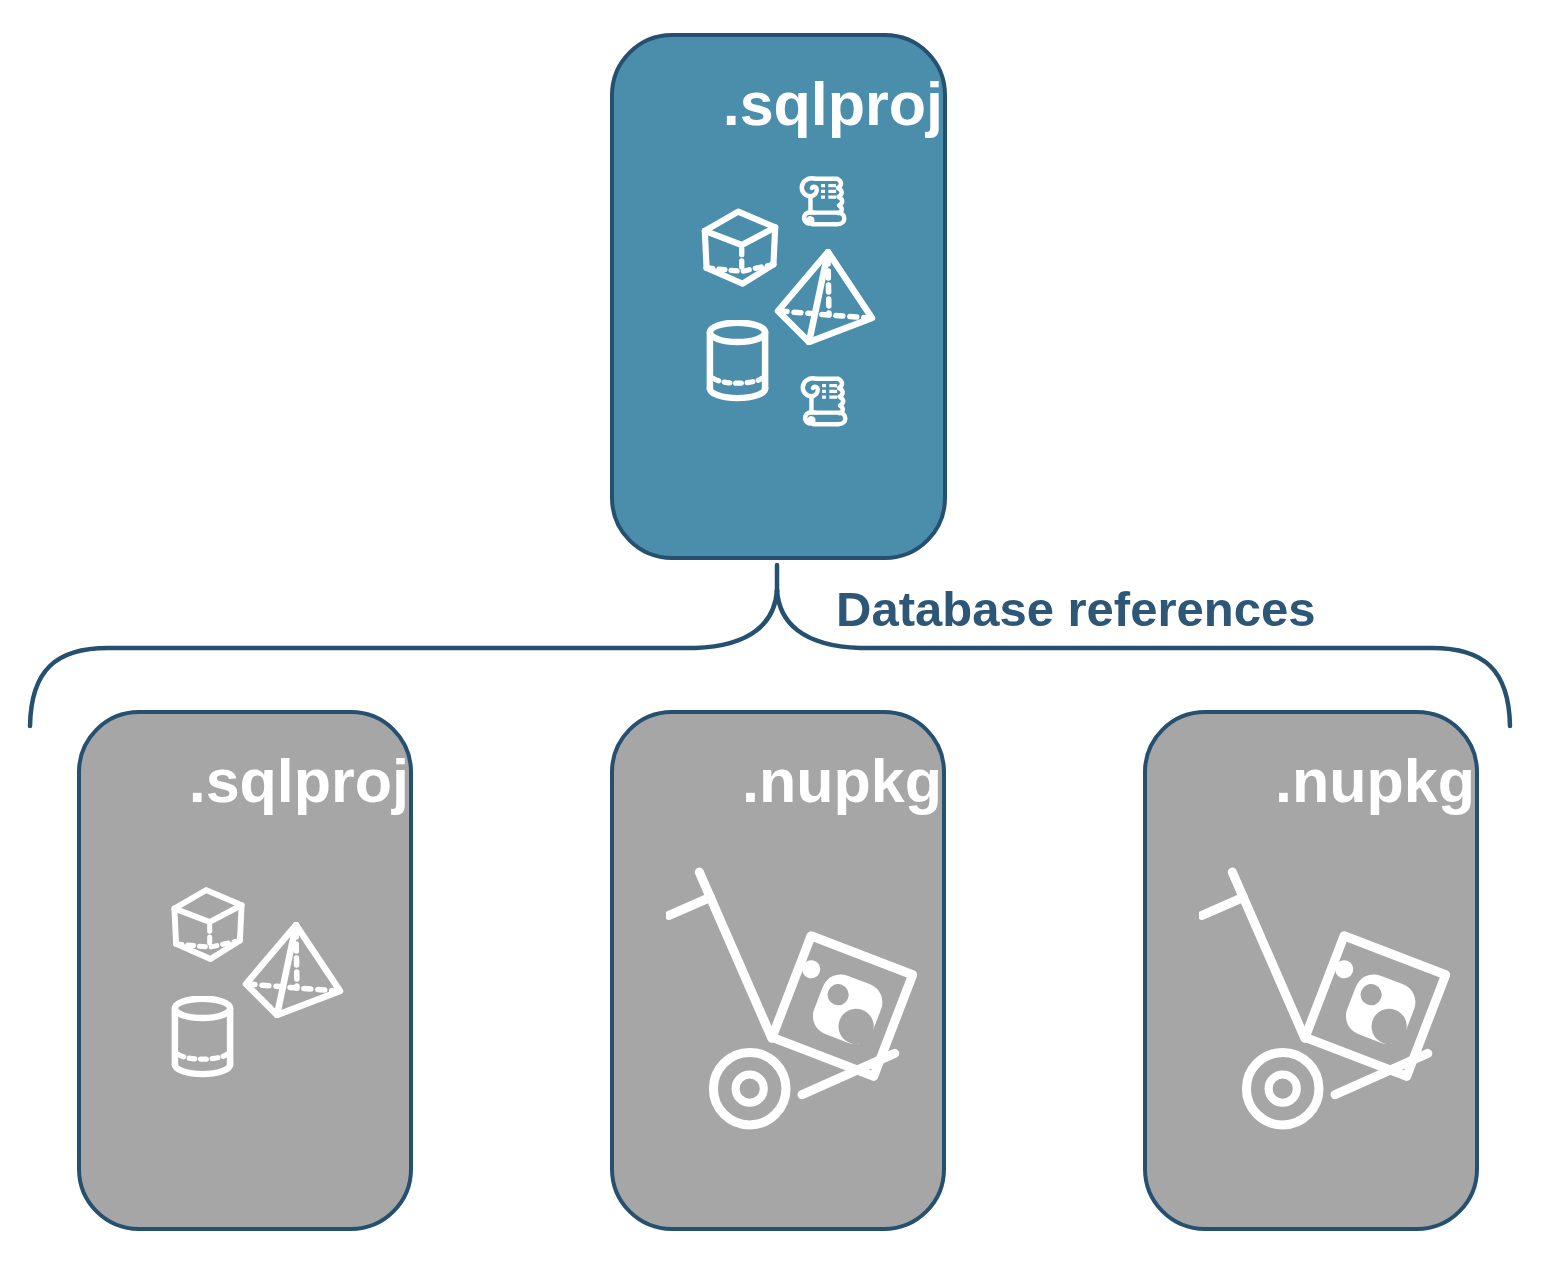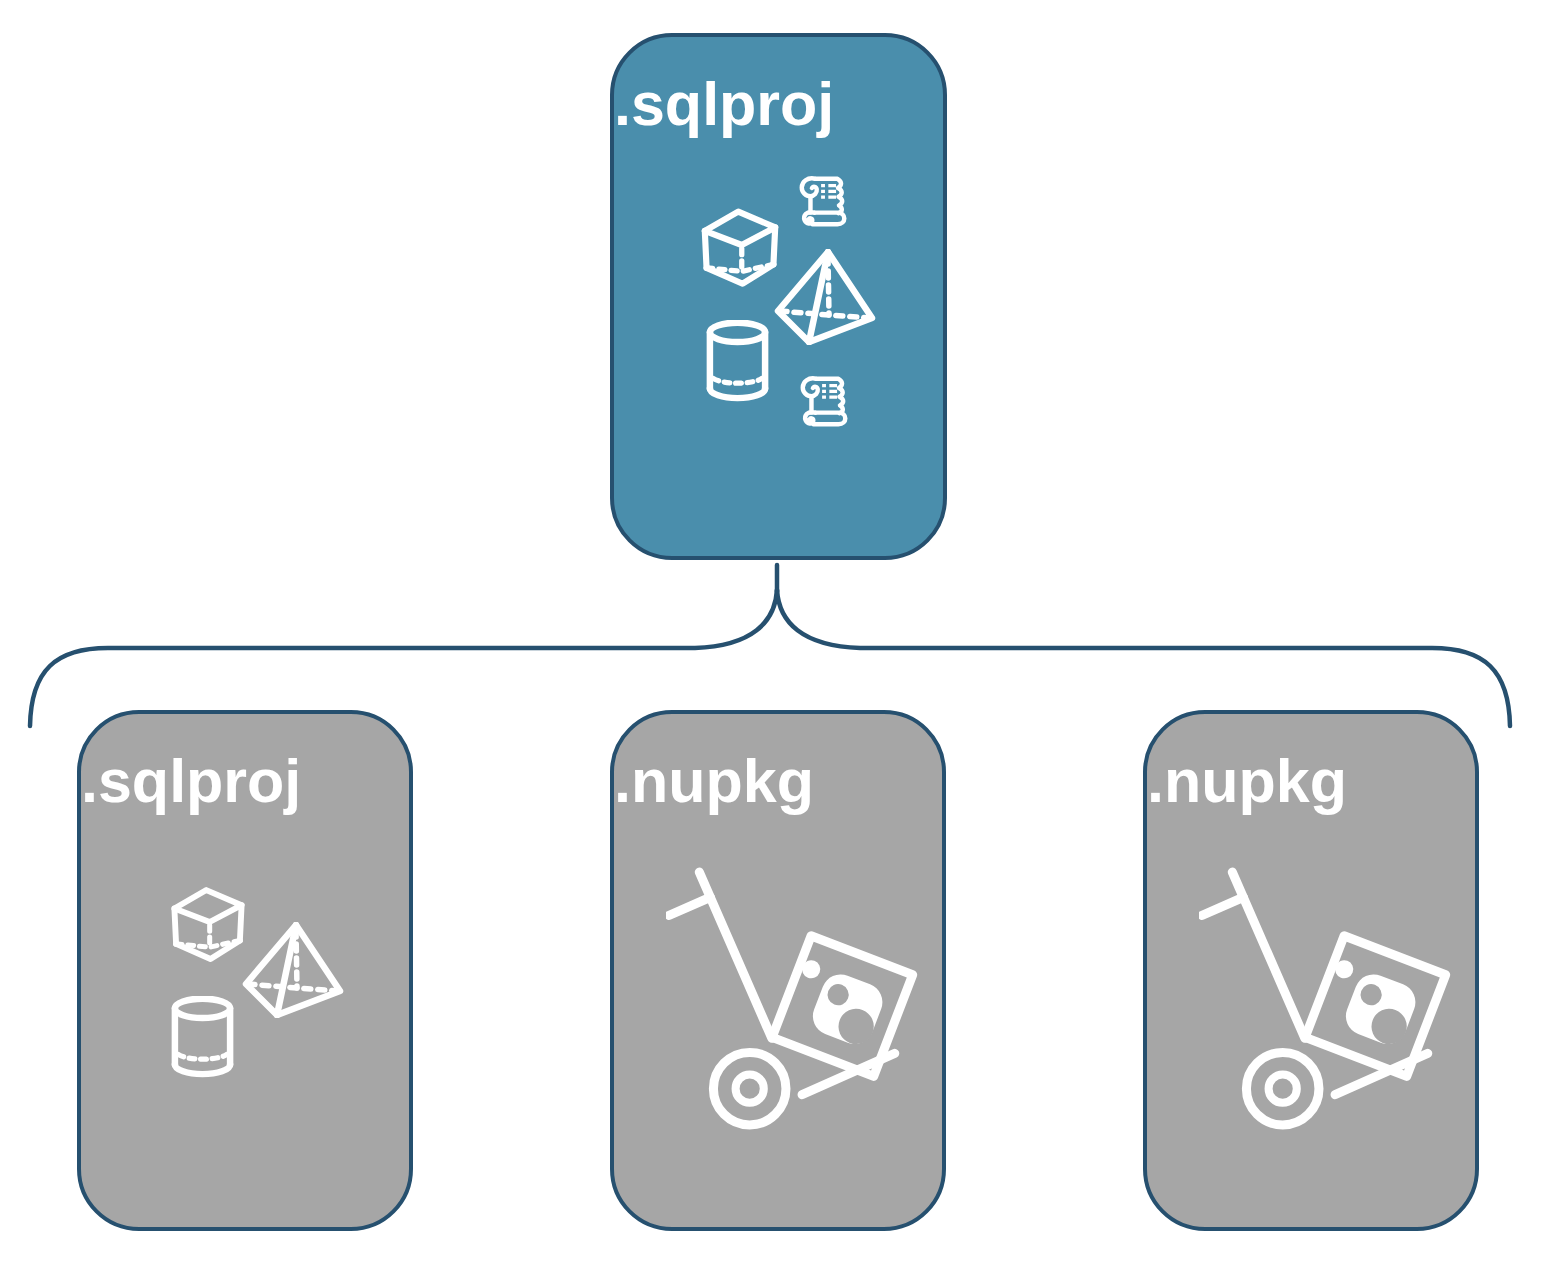--- a/index.html
+++ b/index.html
@@ -17,21 +17,21 @@
     border-radius:62px;
   }
   .node.primary{ background:#4A8EAC; }
   .node.secondary{ background:#A6A6A6; }
   #node-parent      { left:610px; top:33px;  width:337px; height:527px; }
   #node-child-sql   { left:77px;   top:710px; width:336px; height:521px; }
   #node-child-nu1   { left:610px;  top:710px; width:336px; height:521px; }
   #node-child-nu2   { left:1143px; top:710px; width:336px; height:521px; }
   .node-title{
     position:absolute; left:0; right:0; top:32px;
-    text-align:left;
+    text-align:right;
     color:#ffffff;
     font-size:61px;
     font-weight:700;
     letter-spacing:0px;
   }
   .ic{ position:absolute; }
   
   #node-parent .ic-scroll-1 { left:181px; top:136px; width:58px;  height:58px; }
   #node-parent .ic-cube     { left:82px;  top:164px; width:88px;  height:88px; }
   #node-parent .ic-pyramid  { left:159px; top:212px; width:104px; height:96px; }
@@ -123,20 +123,21 @@
   </svg>
 
   <svg class="brace-svg" viewBox="0 0 1566 1274">
     <g fill="none" stroke="#26506F" stroke-width="4.5" stroke-linecap="round">
       <path d="M777,565 L777,592"></path>
       <path d="M777,590 C775,622 752,646 695,648 L108,648 C56,648 31,670 30,726"></path>
       <path d="M777,590 C779,622 802,646 860,648 L1432,648 C1484,648 1509,670 1510,726"></path>
     </g>
   </svg>
 
+  <div class="brace-label">Database references</div>
 
   <div class="node primary" id="node-parent">
     <div class="node-title">.sqlproj</div>
     <svg class="ic ic-scroll-1" viewBox="0 0 60 60">
         <use href="#def-scroll" xlink:href="#def-scroll"></use>
       </svg>
     <svg class="ic ic-cube" viewBox="0 0 100 100">
         <use href="#def-cube" xlink:href="#def-cube"></use>
       </svg>
     <svg class="ic ic-pyramid" viewBox="0 0 100 96">

